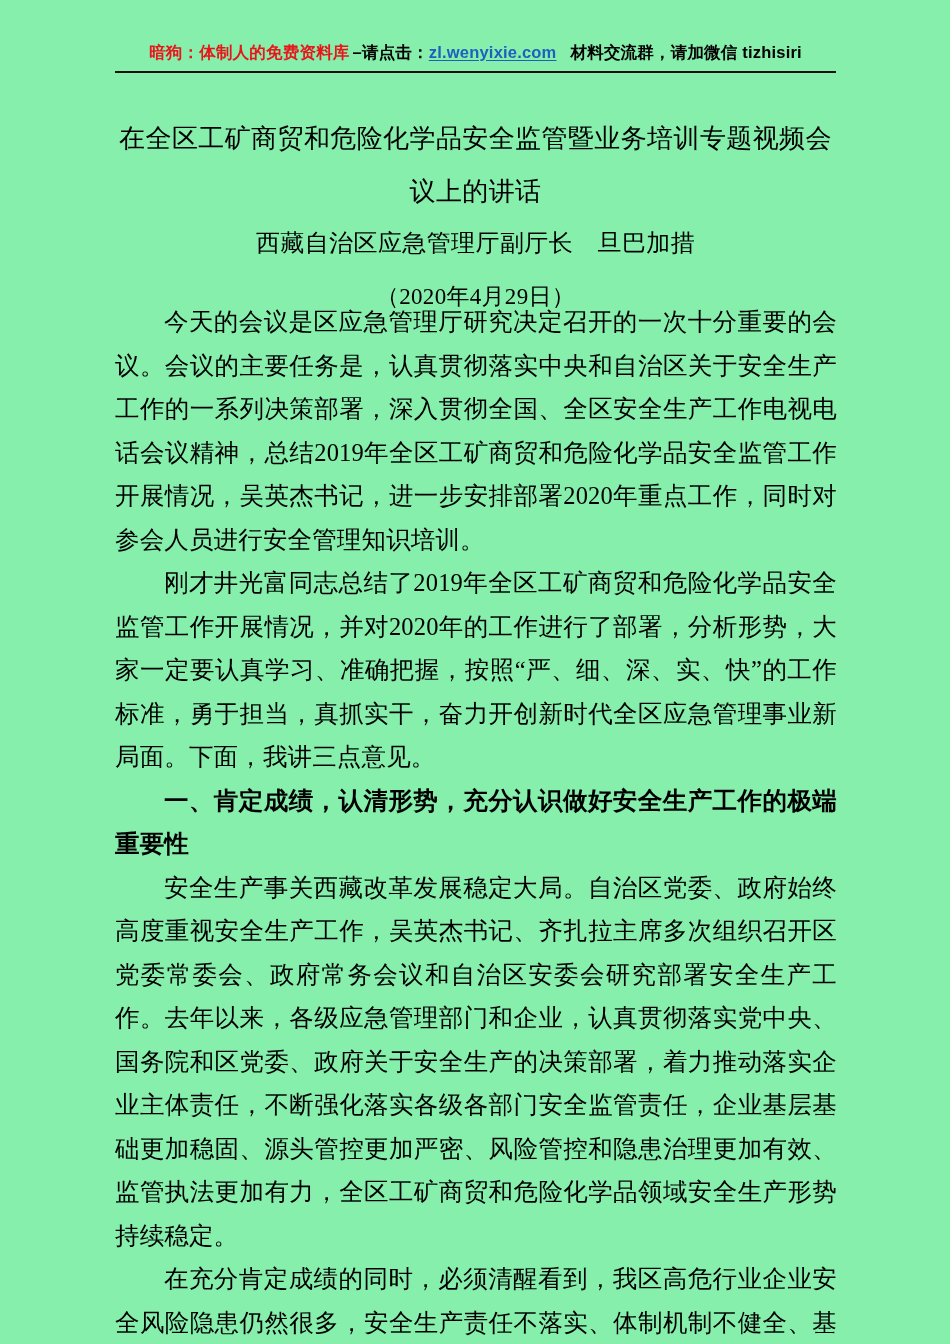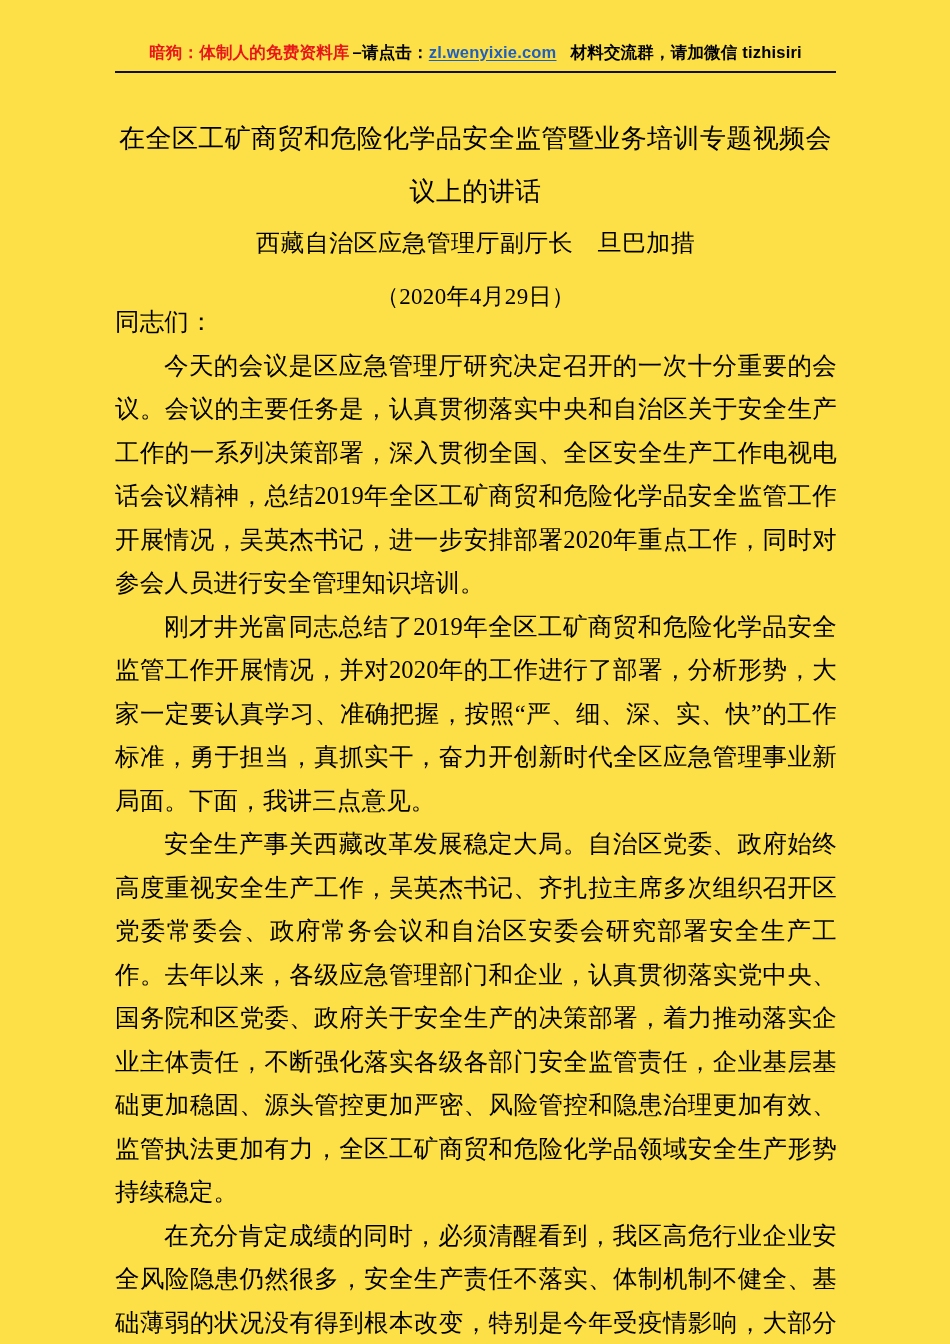--- a/index.html
+++ b/index.html
@@ -13,21 +13,21 @@
     position: relative;
     font-family: "Liberation Serif", "DejaVu Serif", serif;
     color: #000000;
     overflow: hidden;
   }
 
   
   .page {
     position: absolute;
     inset: 0;
-    background: #fde047;
+    background: #86efac;
   }
 
   
   .promo-banner {
     position: absolute;
     left: 115px;
     top: 38px;
     width: 721px;
     height: 28px;
     display: flex;
@@ -139,20 +139,20 @@
 
   <div class="header-rule"></div>
 
   <div class="title-block">
     <h1 class="doc-title">在全区工矿商贸和危险化学品安全监管暨业务培训专题视频会议上的讲话</h1>
     <p class="doc-subtitle">西藏自治区应急管理厅副厅长　旦巴加措</p>
     <p class="doc-date">（2020年4月29日）</p>
   </div>
 
   <div class="body-block">
-    <p class="para">同志们：</p>
     <p class="para indent">今天的会议是区应急管理厅研究决定召开的一次十分重要的会议。会议的主要任务是，认真贯彻落实中央和自治区关于安全生产工作的一系列决策部署，深入贯彻全国、全区安全生产工作电视电话会议精神，总结2019年全区工矿商贸和危险化学品安全监管工作开展情况，吴英杰书记，进一步安排部署2020年重点工作，同时对参会人员进行安全管理知识培训。</p>
     <p class="para indent">刚才井光富同志总结了2019年全区工矿商贸和危险化学品安全监管工作开展情况，并对2020年的工作进行了部署，分析形势，大家一定要认真学习、准确把握，按照“严、细、深、实、快”的工作标准，勇于担当，真抓实干，奋力开创新时代全区应急管理事业新局面。下面，我讲三点意见。</p>
+    <p class="para heading">一、肯定成绩，认清形势，充分认识做好安全生产工作的极端重要性</p>
     <p class="para indent">安全生产事关西藏改革发展稳定大局。自治区党委、政府始终高度重视安全生产工作，吴英杰书记、齐扎拉主席多次组织召开区党委常委会、政府常务会议和自治区安委会研究部署安全生产工作。去年以来，各级应急管理部门和企业，认真贯彻落实党中央、国务院和区党委、政府关于安全生产的决策部署，着力推动落实企业主体责任，不断强化落实各级各部门安全监管责任，企业基层基础更加稳固、源头管控更加严密、风险管控和隐患治理更加有效、监管执法更加有力，全区工矿商贸和危险化学品领域安全生产形势持续稳定。</p>
     <p class="para indent">在充分肯定成绩的同时，必须清醒看到，我区高危行业企业安全风险隐患仍然很多，安全生产责任不落实、体制机制不健全、基础薄弱的状况没有得到根本改变，特别是今年受疫情影响，大部分企业经济效益</p>
   </div>
 
 </div>
 
 </body></html>

